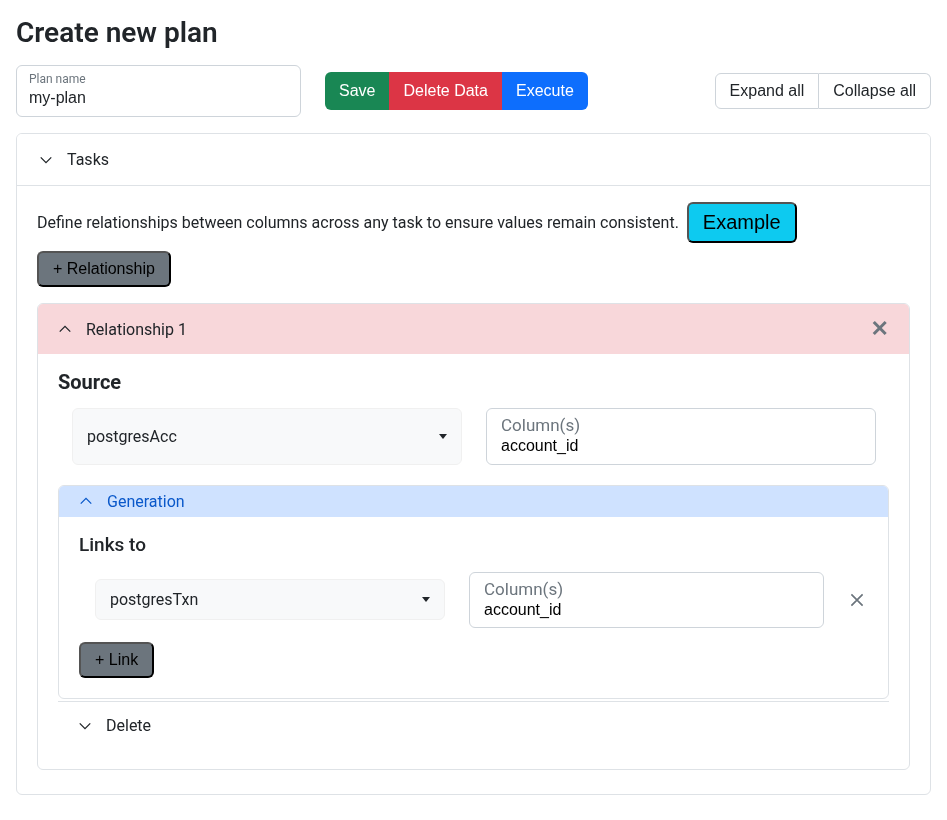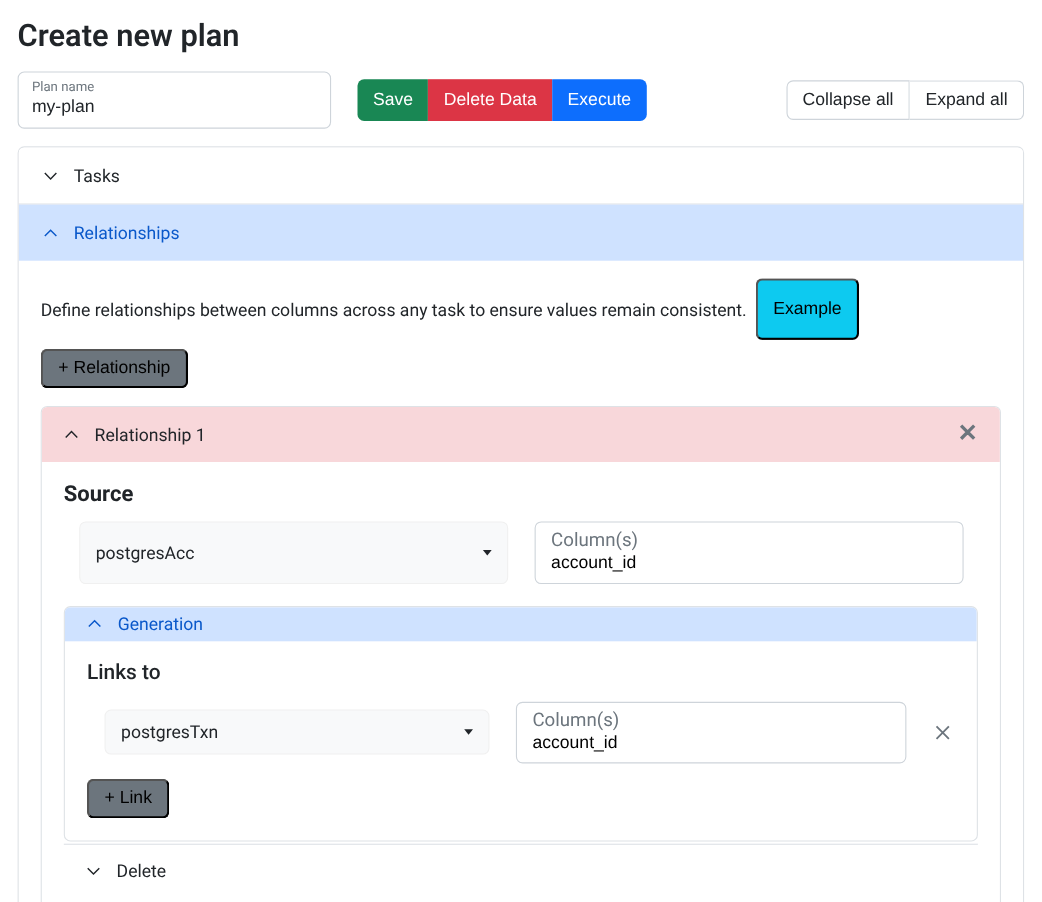--- a/index.html
+++ b/index.html
@@ -51,21 +51,21 @@
       border: none;
       padding: 8px 14px;
       font-size: 16px;
       cursor: pointer;
       color: #fff;
       line-height: 1.4;
     }
     .btn-success { background: #198754; border-radius: 6px 0 0 6px; }
     .btn-danger { background: #dc3545; }
     .btn-primary { background: #0d6efd; border-radius: 0 6px 6px 0; }
-    .btn-info { background: #0dcaf0; color: #000; border-radius: 6px; padding: 17px 14px; font-size: 16px; }
+    .btn-info { background: #0dcaf0; color: #000; border-radius: 6px; padding: 7px 14px; font-size: 20px; }
     .btn-secondary { background: #6c757d; border-radius: 6px; padding: 7px 14px; font-size: 16px; }
     
     .expand-group { margin-left: auto; display: inline-flex; }
     .btn-outline {
       background: #fff;
       border: 1px solid #ced4da;
       padding: 8px 14px;
       font-size: 16px;
       cursor: pointer;
       color: #212529;
@@ -220,46 +220,38 @@
   <div class="floating-input">
     <span class="label">Plan name</span>
     <input type="text" value="my-plan" style="">
   </div>
   <div class="btn-group">
     <button class="btn btn-success">Save</button>
     <button class="btn btn-danger">Delete Data</button>
     <button class="btn btn-primary">Execute</button>
   </div>
   <div class="expand-group">
+    <button class="btn-outline">Expand all</button>
     <button class="btn-outline">Collapse all</button>
-    <button class="btn-outline">Expand all</button>
   </div>
 </div>
 
 <div class="accordion-main">
   <div class="accordion-item">
     <div class="accordion-header collapsed">
       <span class="chevron">
         <svg viewBox="0 0 16 16" fill="none" stroke="currentColor" stroke-width="1.5">
             <path d="M2 5 L8 11 L14 5"></path>
           </svg>
       </span>
       <span>Tasks</span>
     </div>
   </div>
 
   <div class="accordion-item">
-    <div class="accordion-header expanded">
-      <span class="chevron">
-        <svg viewBox="0 0 16 16" fill="none" stroke="currentColor" stroke-width="1.5">
-            <path d="M2 11 L8 5 L14 11"></path>
-          </svg>
-      </span>
-      <span>Relationships</span>
-    </div>
     <div class="accordion-body">
       <div class="desc-row">
         <span>Define relationships between columns across any task to ensure values remain consistent.</span>
         <button class="btn-info">Example</button>
       </div>
       <button class="btn-secondary">+ Relationship</button>
 
       <div class="nested-card">
         <div class="nested-header pink-header">
           <span class="chevron">

